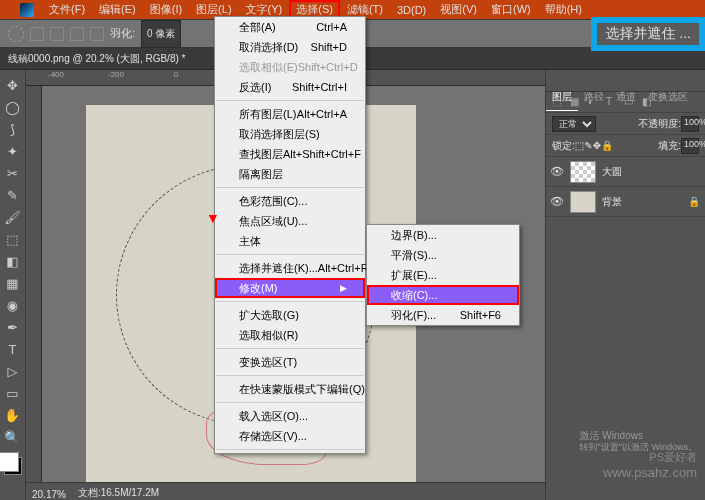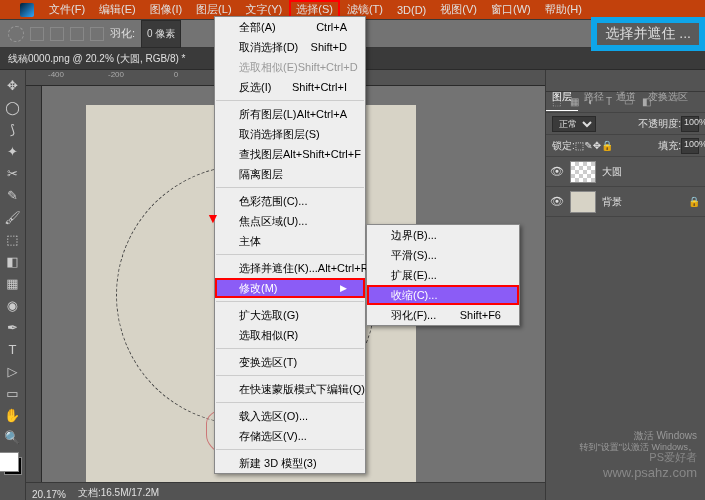--- a/index.html
+++ b/index.html
@@ -35,21 +35,21 @@
 .prow{display:flex;align-items:center;height:22px;padding:0 6px;border-bottom:1px solid #444;gap:0}
 .prow select,.prow .val{background:#3a3a3a;border:1px solid #2a2a2a;color:#ddd;height:16px;font-size:9px;padding:0 2px}
 .prow .val{width:18px;text-align:right}
 .licons{display:flex;gap:6px;padding:4px 6px;border-bottom:1px solid #444}
 .licons span{width:12px;height:12px;color:#aaa;font-size:10px}
 .layer{display:flex;align-items:center;height:30px;padding:0 4px;border-bottom:1px solid #444}
 .layer .eye{width:14px;font-size:11px}
 .layer .thumb{width:26px;height:22px;background:#d7d3c6;border:1px solid #888;margin:0 6px}
 .layer .thumb.chk{background:repeating-conic-gradient(#ccc 0 25%,#fff 0 50%) 0 0/8px 8px}
 .wm{position:absolute;bottom:20px;right:8px;color:#888;font-size:11px;text-align:right}
-.wm2{position:absolute;bottom:46px;right:8px;color:#999;text-align:right;line-height:1.3}
+.wm2{position:absolute;bottom:46px;right:8px;color:#999;text-align:left;line-height:1.3}
 .dmenu{position:absolute;background:#eeeeee;color:#000;border:1px solid #888;box-shadow:2px 2px 4px rgba(0,0,0,.4);z-index:50}
 .dmenu .item{display:flex;justify-content:space-between;align-items:center;padding:3px 18px 3px 24px;font-size:11px;height:20px;white-space:nowrap}
 .dmenu .item.disabled{color:#999}
 .dmenu .item.sel{background:#8b5cf6;color:#fff}
 .dmenu .item.hlred{border:2px solid red;padding:1px 16px 1px 22px}
 .dmenu .item .arr{font-size:9px;margin-left:20px}
 .dmenu .sep{height:1px;background:#ccc;margin:3px 1px}
 #menu1{left:214px;top:16px;width:152px}
 #menu2{left:366px;top:224px;width:154px}
 .redarrow{position:absolute;z-index:60;color:red;font-size:14px;font-weight:bold}
@@ -265,24 +265,20 @@
     <div class="sep"></div>
     <div class="item">
       <span>载入选区(O)...</span>
       <span></span>
     </div>
     <div class="item">
       <span>存储选区(V)...</span>
       <span></span>
     </div>
     <div class="sep"></div>
-    <div class="item">
-      <span>新建 3D 模型(3)</span>
-      <span></span>
-    </div>
   </div>
 <div id="menu2" class="dmenu">
     <div class="item">
       <span>边界(B)...</span>
       <span></span>
     </div>
     <div class="item">
       <span>平滑(S)...</span>
       <span></span>
     </div>

